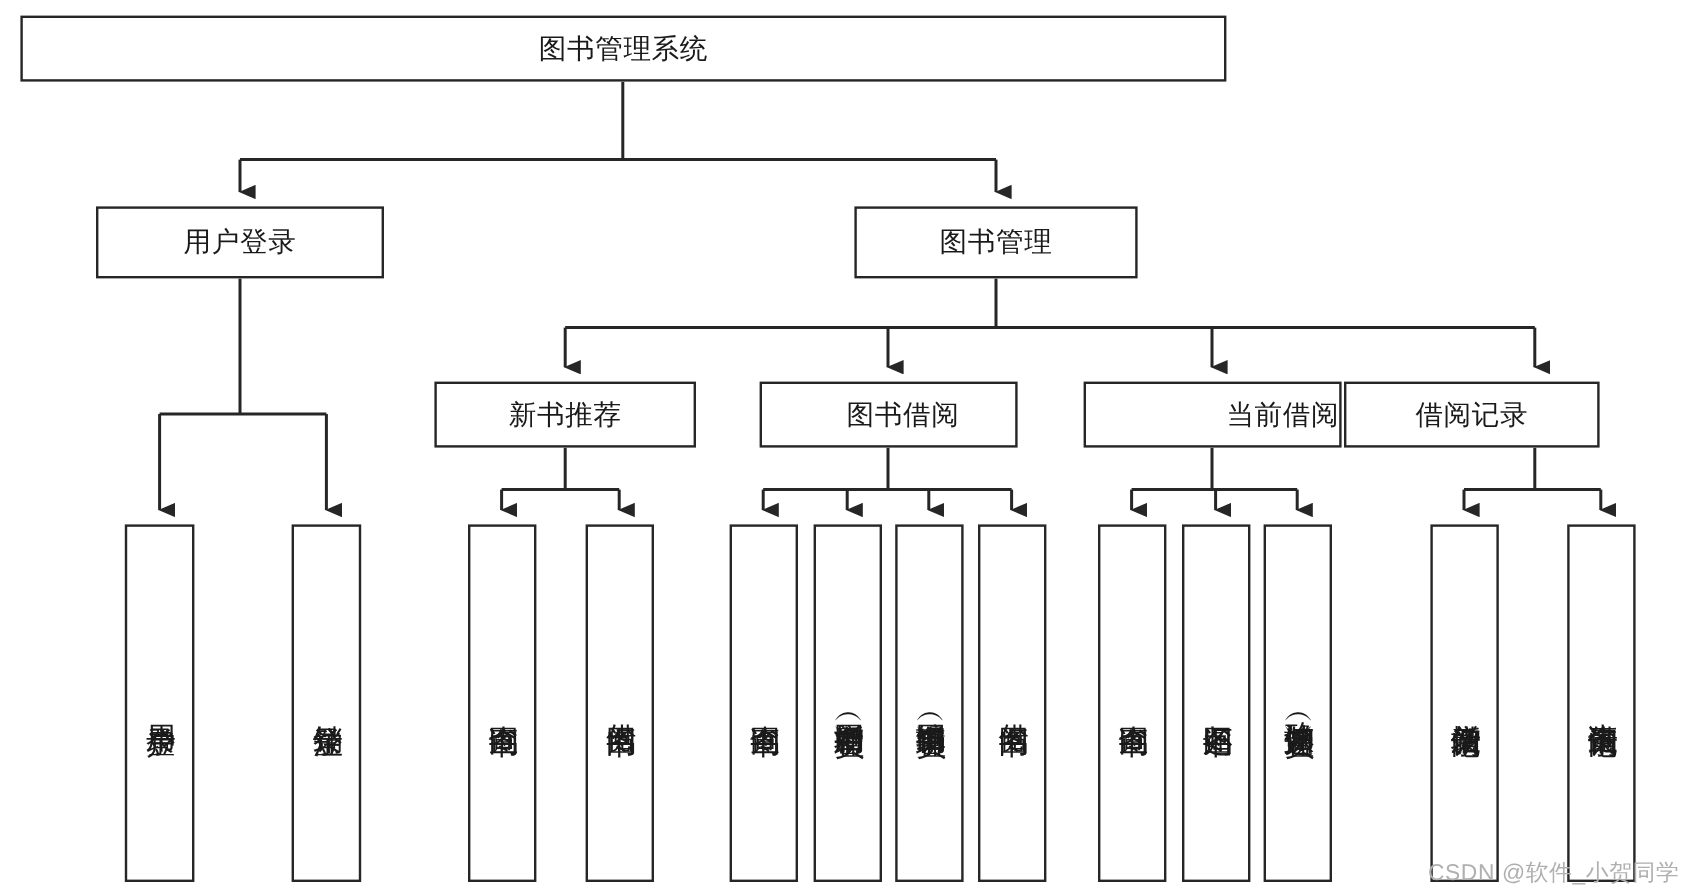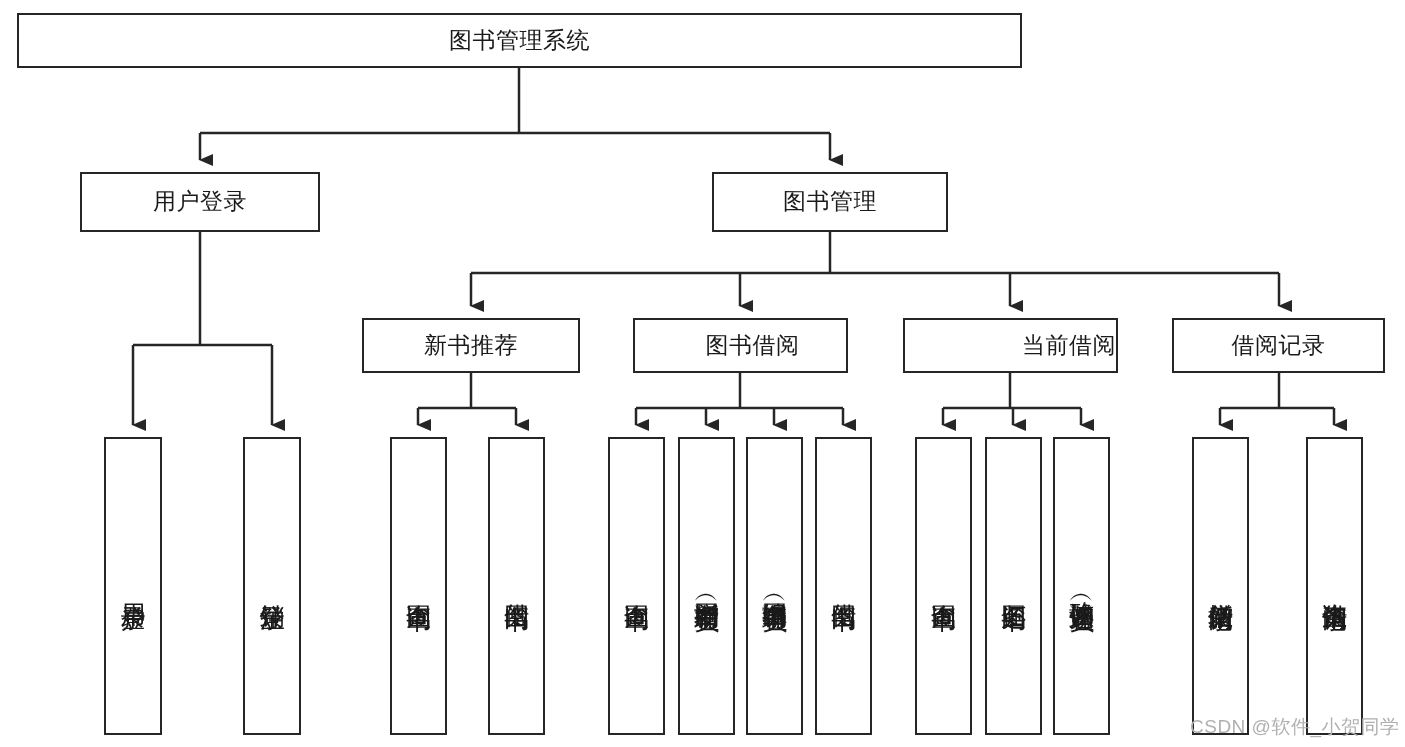--- a/index.html
+++ b/index.html
@@ -132,21 +132,21 @@
 
   <div class="node horiz" style="left: 362px; top: 318px; width: 218px; height: 55px;">
     <span class="label">新书推荐</span>
   </div>
   <div class="node horiz" style="left: 633px; top: 318px; width: 215px; height: 55px; padding-left: 24px;">
     <span class="label">图书借阅</span>
   </div>
   <div class="node horiz" style="left: 903px; top: 318px; width: 215px; height: 55px; justify-content: flex-end;">
     <span class="label">当前借阅</span>
   </div>
-  <div class="node horiz" style="left: 1172px; top: 318px; width: 213px; height: 55px;">
+  <div class="node horiz" style="left: 1120px; top: 318px; width: 213px; height: 55px;">
     <span class="label">借阅记录</span>
   </div>
 
   <div class="node vert" style="left: 104px; top: 437px; width: 58px; height: 298px;">
     <span class="label">用户登录</span>
   </div>
   <div class="node vert" style="left: 243px; top: 437px; width: 58px; height: 298px;">
     <span class="label">注销登录</span>
   </div>
   <div class="node vert" style="left: 390px; top: 437px; width: 57px; height: 298px;">

